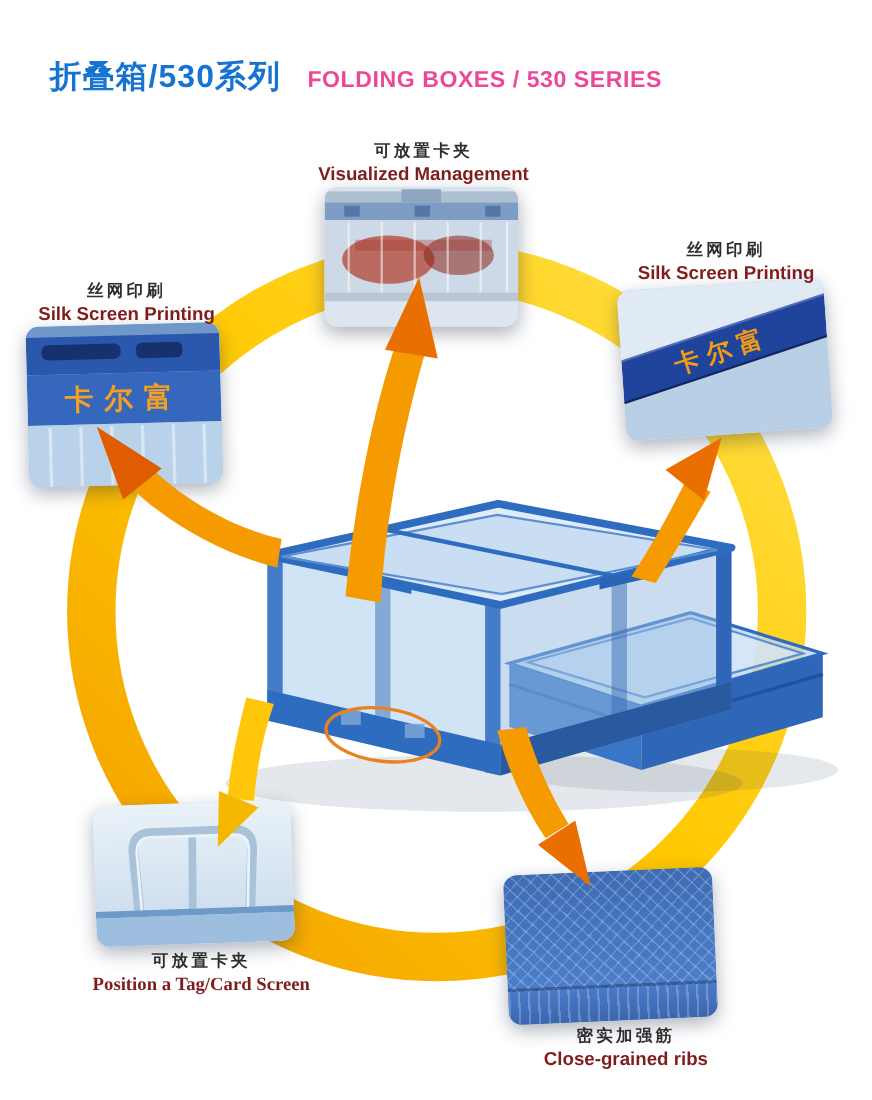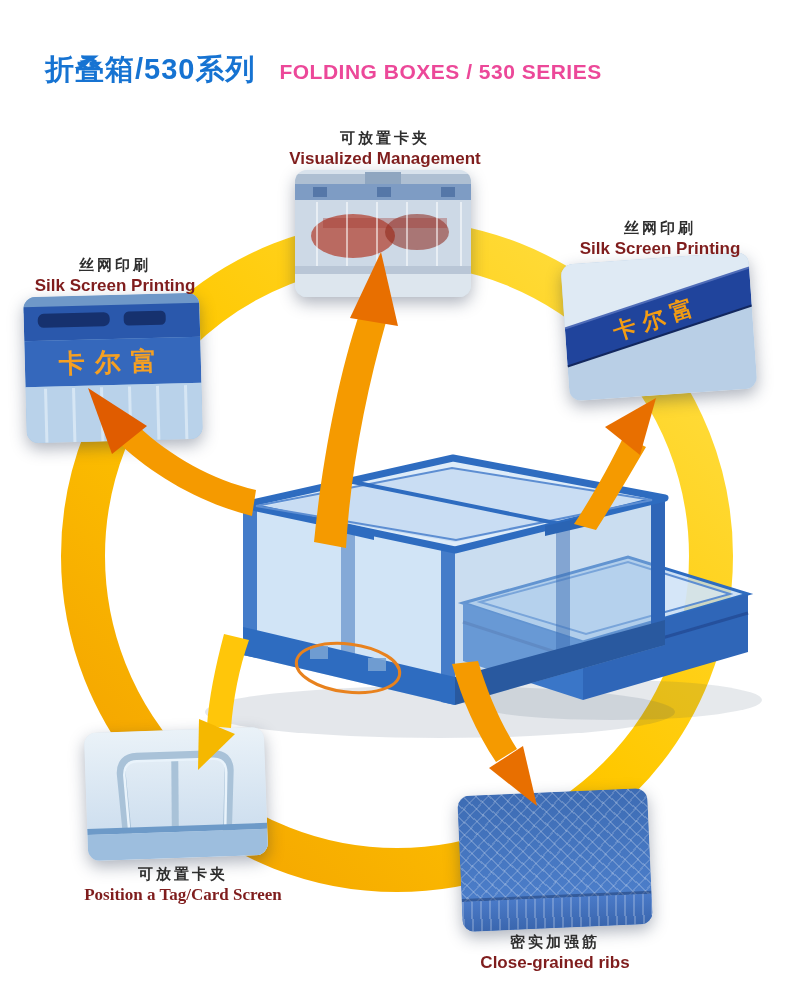--- a/index.html
+++ b/index.html
@@ -50,21 +50,21 @@
     position:absolute; left:0; right:0; bottom:0; height:30px;
     background-image:
       repeating-linear-gradient(90deg, rgba(255,255,255,0.22) 0 2px, rgba(255,255,255,0) 2px 9px),
       linear-gradient(180deg,#4a7ac8,#3a66ae);
   }
 
   #label-top   { left:285px; top:128px; width:200px; }
   #label-right { left:560px; top:218px; width:200px; }
   #label-left  { left:15px;  top:255px; width:200px; }
   #label-bl    { left:78px;  top:864px; width:210px;font-family:Liberation Serif, serif; }
-  #label-br    { left:450px; top:932px; width:210px; }
+  #label-br    { left:464px; top:932px; width:210px; }
 </style>
 </head>
 <body>
 
 <div class="page">
 
   <svg class="layer z1" width="793" height="1000" viewBox="0 0 793 1000">
     <defs>
       <linearGradient id="ringGrad" x1="1" y1="0" x2="0" y2="1">
         <stop offset="0" stop-color="#ffe14a"></stop>

